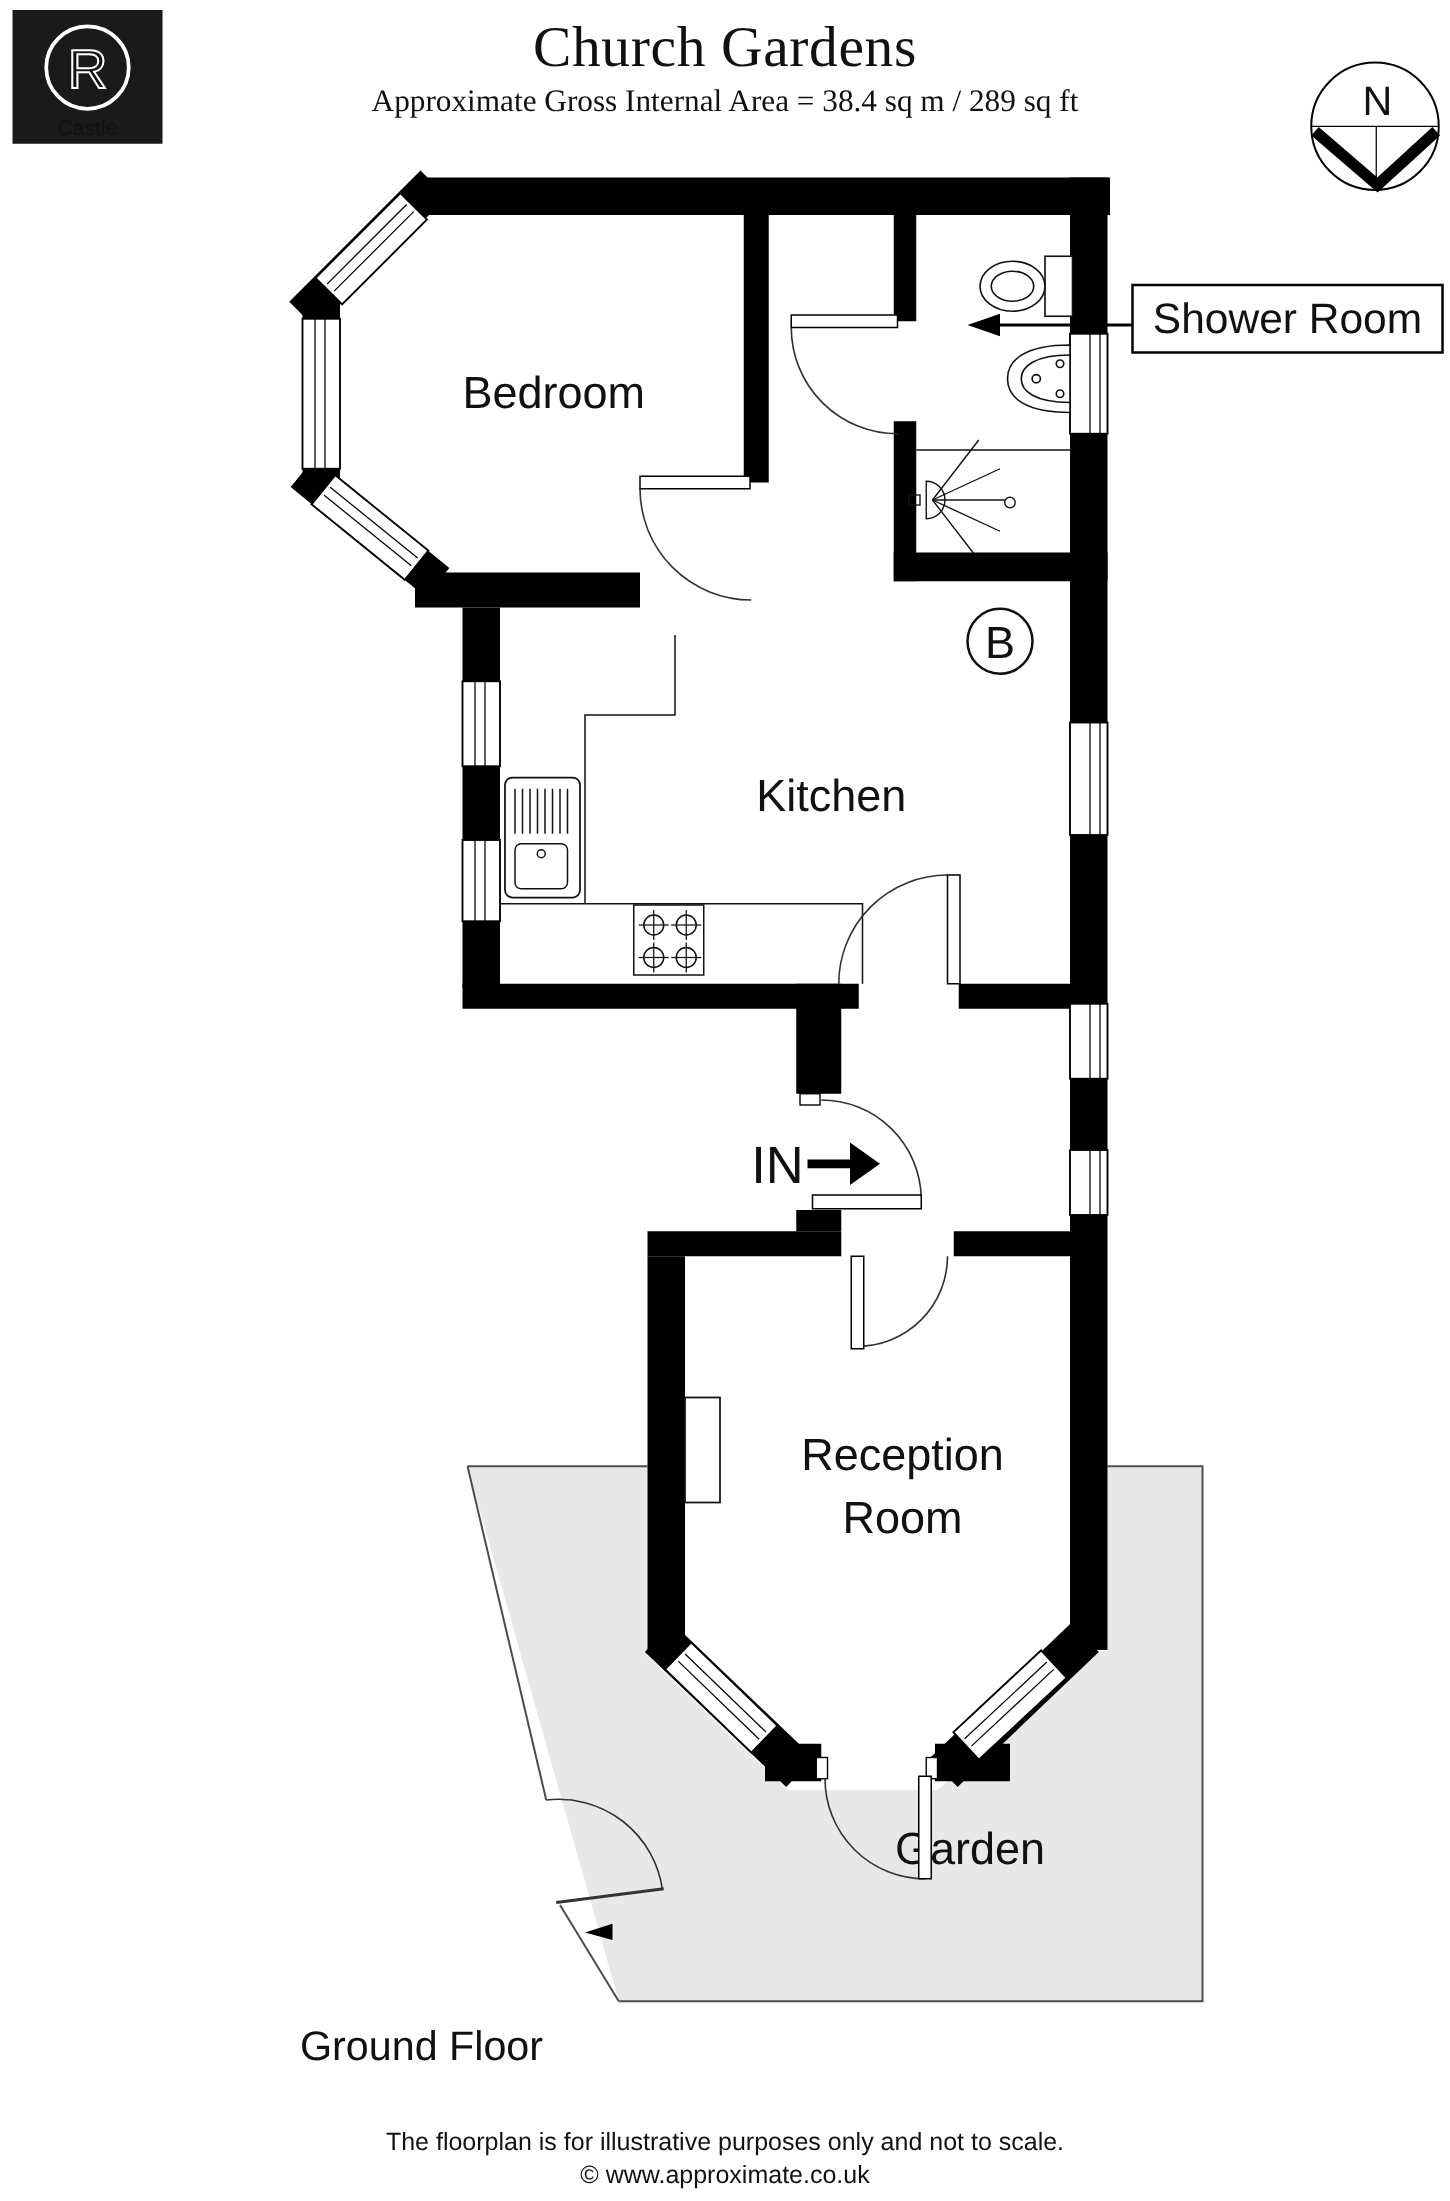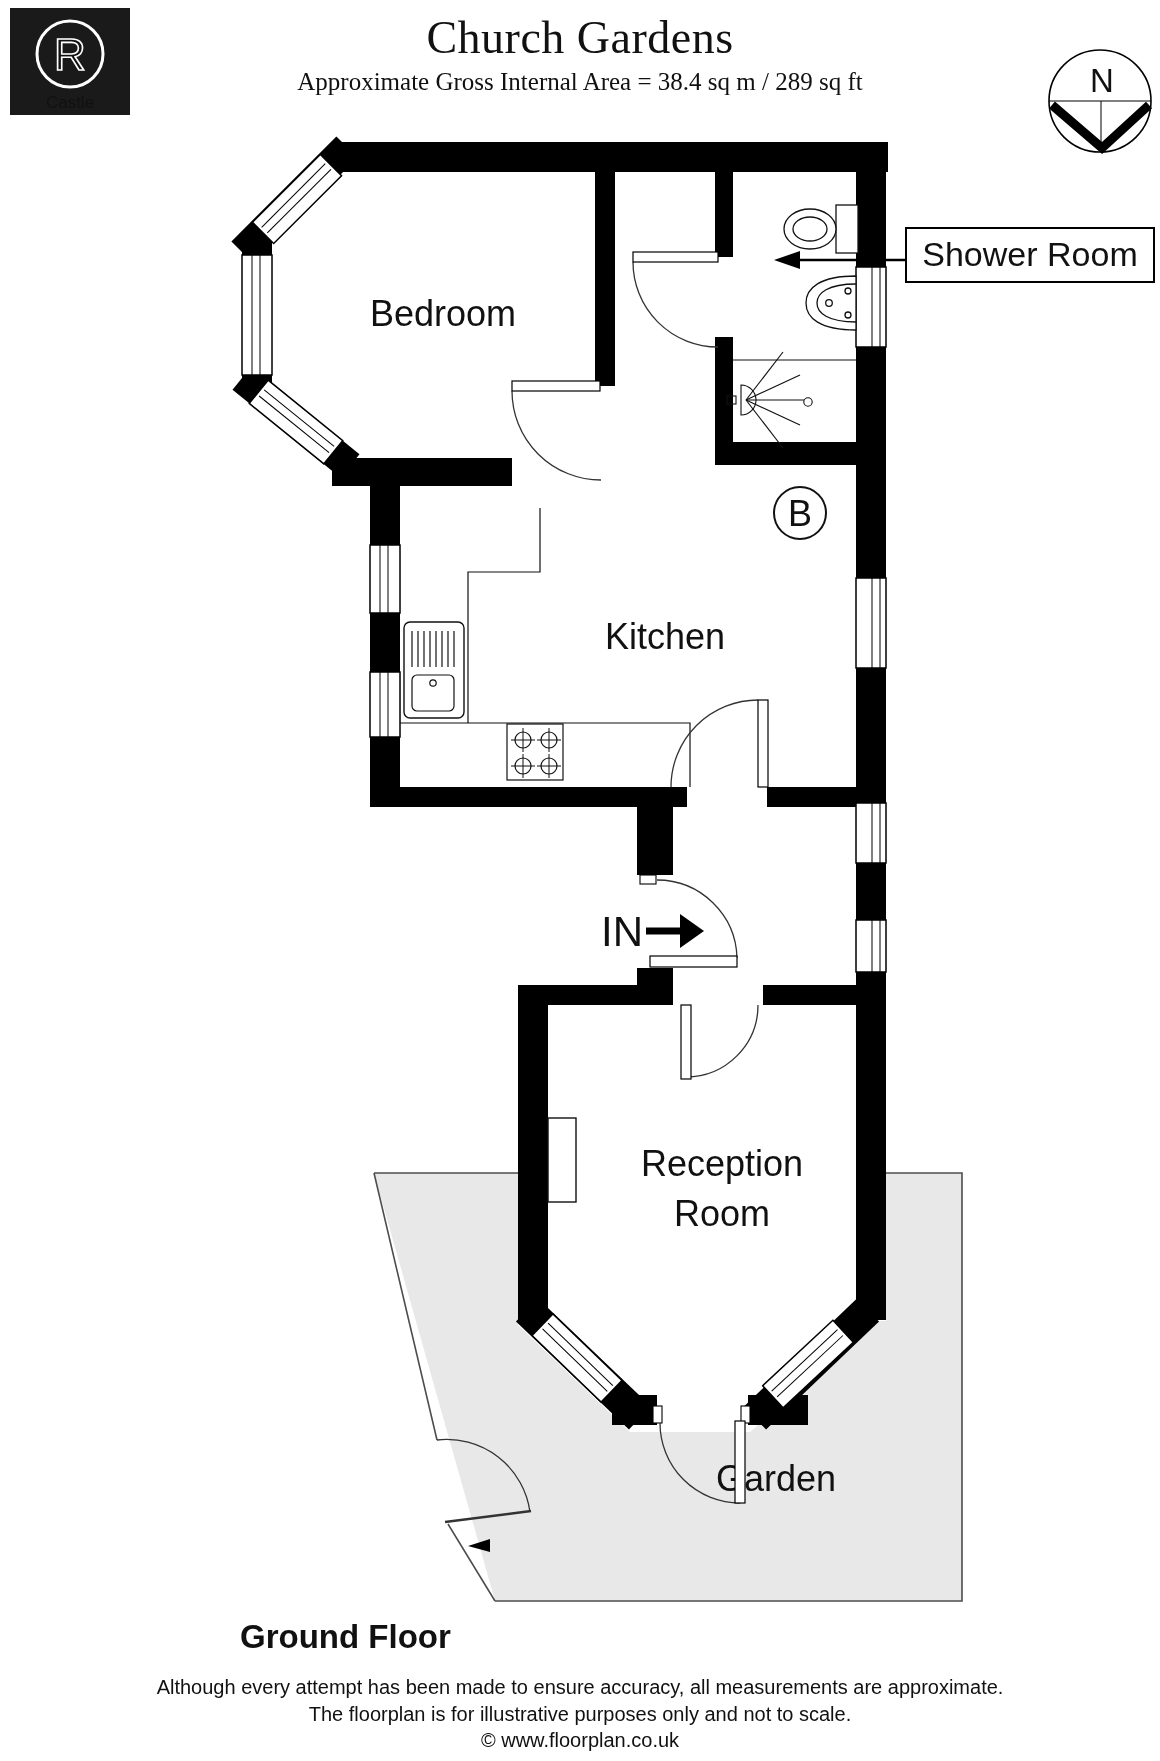--- a/index.html
+++ b/index.html
@@ -3,21 +3,21 @@
 <meta charset="utf-8">
 <style>
   html,body{margin:0;padding:0;background:#fff;}
   .page{position:relative;width:1160px;height:1761px;background:#fff;overflow:hidden;
         font-family:"Liberation Sans",sans-serif;color:#111;}
   .plan-svg{position:absolute;left:0;top:0;}
   .logo{position:absolute;left:10px;top:8px;width:120px;height:107px;background:#1a1a1a;}
   .title-wrap{position:absolute;left:0;top:14px;width:100%;text-align:center;font-family:Liberation Serif, serif;}
   .title{font-size:46px;line-height:1.05;font-weight:400;letter-spacing:0.5px;}
   .subtitle{font-size:25px;margin-top:6px;font-weight:400;}
-  .ground-floor{position:absolute;left:240px;top:1618px;font-size:33px;font-weight:700;}
+  .ground-floor{position:absolute;left:240px;top:1618px;font-size:33px;font-weight:400;}
   .footer{position:absolute;left:0;width:100%;text-align:center;font-size:20px;}
   .f1{top:1676px;} .f2{top:1703px;} .f3{top:1729px;}
   svg text{font-family:"Liberation Sans",sans-serif;fill:#111;}
 </style>
 </head>
 <body>
 
 <div class="page">
 
   <div class="logo">
@@ -254,16 +254,15 @@
     <g>
       <circle cx="1100" cy="101" r="51" fill="#fff" stroke="#000" stroke-width="1.6"></circle>
       <text x="1102" y="92" font-size="33" text-anchor="middle">N</text>
       <line x1="1049" y1="101" x2="1151" y2="101" stroke="#000" stroke-width="1"></line>
       <line x1="1101" y1="101" x2="1101" y2="150" stroke="#000" stroke-width="1"></line>
       <path d="M1052 105 L1102 148 L1149 105" fill="none" stroke="#000" stroke-width="9"></path>
     </g>
   </svg>
 
   <div class="ground-floor">Ground Floor</div>
-  <div class="footer f1">Although every attempt has been made to ensure accuracy, all measurements are approximate.</div>
   <div class="footer f2">The floorplan is for illustrative purposes only and not to scale.</div>
-  <div class="footer f3">© www.floorplan.co.uk</div>
+  <div class="footer f3">© www.approximate.co.uk</div>
 </div>
 
 </body></html>

